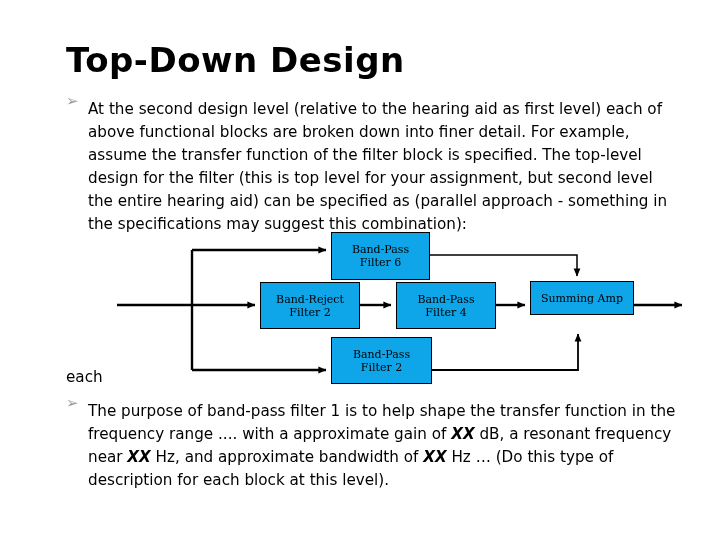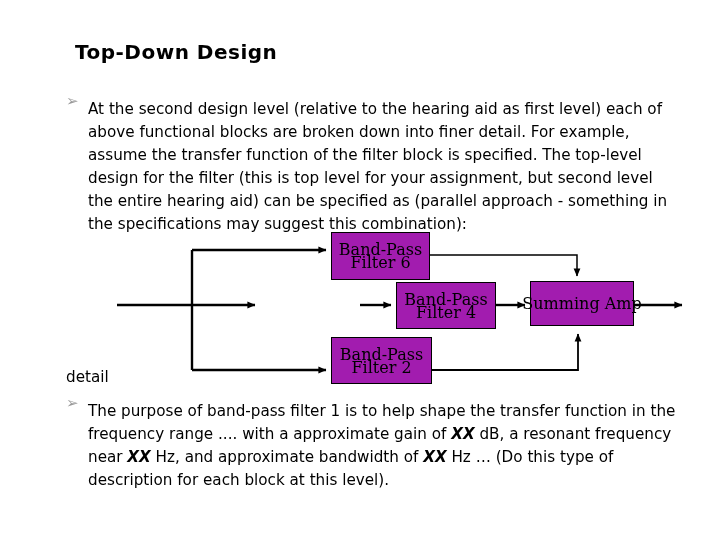--- a/index.html
+++ b/index.html
@@ -15,26 +15,25 @@
     overflow: hidden;
     font-family: "DejaVu Sans", sans-serif;
   }
 
   
   #slide-title {
     position: absolute;
     left: 66px;
     top: 40px;
     font-family: "DejaVu Sans", sans-serif;
-    font-size: 20px;
+    font-size: 34px;
     font-weight: bold;
     letter-spacing: 0.5px;
     color: #000000;
     white-space: nowrap;
-    margin-left: 9px;
   }
 
   
   .bullet-row {
     position: absolute;
     display: flex;
     align-items: flex-start;
   }
   .bullet-glyph {
     width: 22px;
@@ -85,54 +84,54 @@
     position: absolute;
     left: 0;
     top: 0;
     width: 720px;
     height: 540px;
     pointer-events: none;
   }
   .blk {
     position: absolute;
     border: 1.6px solid #000000;
-    background: #a21caf;
+    background: #0ea5e9;
     box-sizing: border-box;
     display: flex;
     flex-direction: column;
     align-items: center;
     justify-content: center;
     font-family: "DejaVu Serif", serif;
-    font-size: 16px;
+    font-size: 11px;
     line-height: 13px;
     color: #000000;
     text-align: center;
     pointer-events: auto;
   }
   .blk span { display: block; white-space: nowrap; }
 
   #blk-bpf1 { left: 331px; top: 232px; width: 99px; height: 48px; }
   #blk-brf2 { left: 260px; top: 282px; width: 100px; height: 47px; }
   #blk-bpf3 { left: 396px; top: 282px; width: 100px; height: 47px; }
-  #blk-sum  { left: 530px; top: 281px; width: 104px; height: 45px; }
+  #blk-sum  { left: 530px; top: 281px; width: 104px; height: 34px; }
   #blk-bpf4 { left: 331px; top: 337px; width: 101px; height: 47px; }
 </style>
 </head>
 <body>
 
 <div id="slide">
 
   <div id="slide-title">Top-Down Design</div>
 
   <div class="bullet-row" id="bullet-1">
     <div class="bullet-glyph">➢</div>
     <div class="bullet-text"><span>At the second design level (relative to the hearing aid as first level) each of above functional blocks are broken down into finer detail.  For example, assume the transfer function of the filter block is specified.  The top-level design for the filter (this is top level for your assignment, but second level the entire hearing aid) can be specified as (parallel approach - something in the specifications may suggest this combination):</span></div>
   </div>
 
-  <div id="where-label">detail</div>
+  <div id="where-label">each</div>
 
   <div class="bullet-row" id="bullet-2">
     <div class="bullet-glyph">➢</div>
     <div class="bullet-text"><span>The purpose of band-pass filter 1 is to help shape the transfer function in the frequency range ....  with a approximate gain of </span><span class="ital">XX</span><span> dB, a resonant frequency near </span><span class="ital">XX</span><span> Hz, and approximate bandwidth of </span><span class="ital">XX</span><span> Hz … (Do this type of description for each block at this level).</span></div>
   </div>
 
   <svg id="diagram" viewBox="0 0 720 540" xmlns="http://www.w3.org/2000/svg">
     <defs>
       <marker id="ah-thick" markerWidth="9" markerHeight="9" refX="7.6" refY="4" orient="auto" markerUnits="userSpaceOnUse">
         <path d="M0,0.6 L8,4 L0,7.4 Z" fill="#000000"></path>
@@ -161,20 +160,24 @@
     <path d="M432,370 L578,370 L578,334" stroke="#000000" stroke-width="1.8" fill="none" marker-end="url(#ah-thick)"></path>
 
     <path d="M634,305 L682,305" stroke="#000000" stroke-width="2.4" fill="none" marker-end="url(#ah-thick)"></path>
   </svg>
 
   <div class="blk" id="blk-bpf1">
     <span>Band-Pass</span>
     <span>Filter 6</span>
   </div>
 
+  <div class="blk" id="blk-brf2">
+    <span>Band-Reject</span>
+    <span>Filter 2</span>
+  </div>
 
   <div class="blk" id="blk-bpf3">
     <span>Band-Pass</span>
     <span>Filter 4</span>
   </div>
 
   <div class="blk" id="blk-sum">
     <span>Summing Amp</span>
   </div>
 

